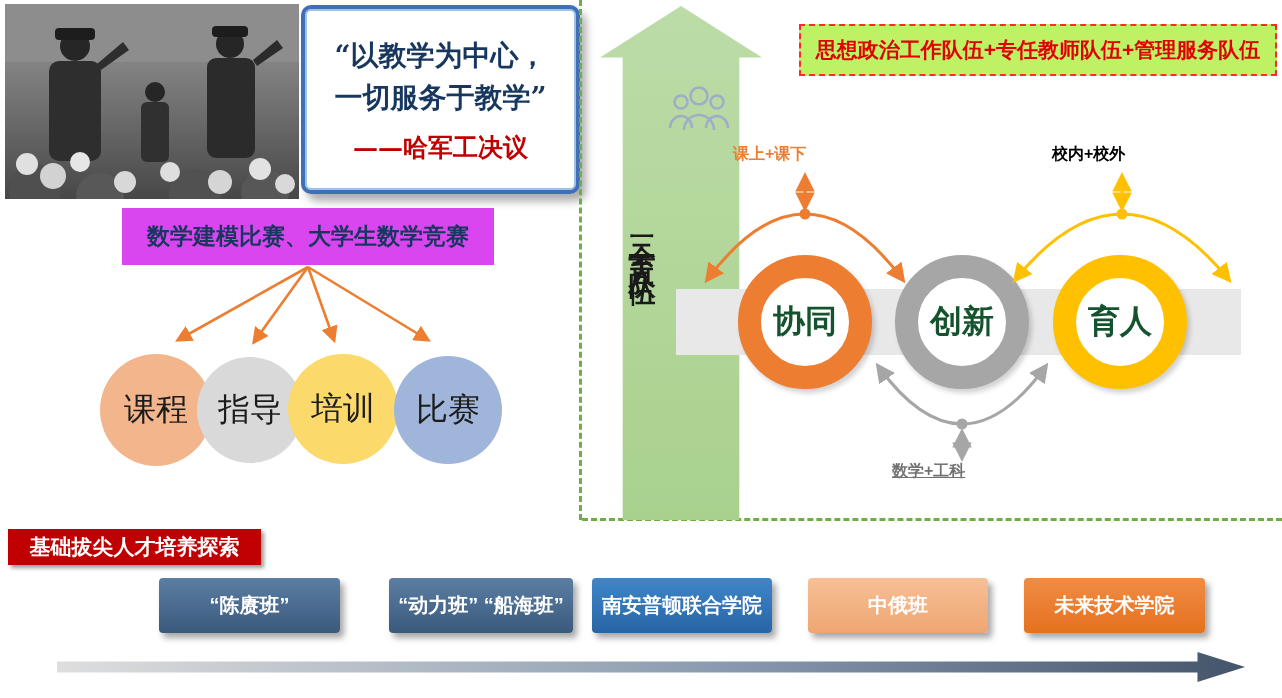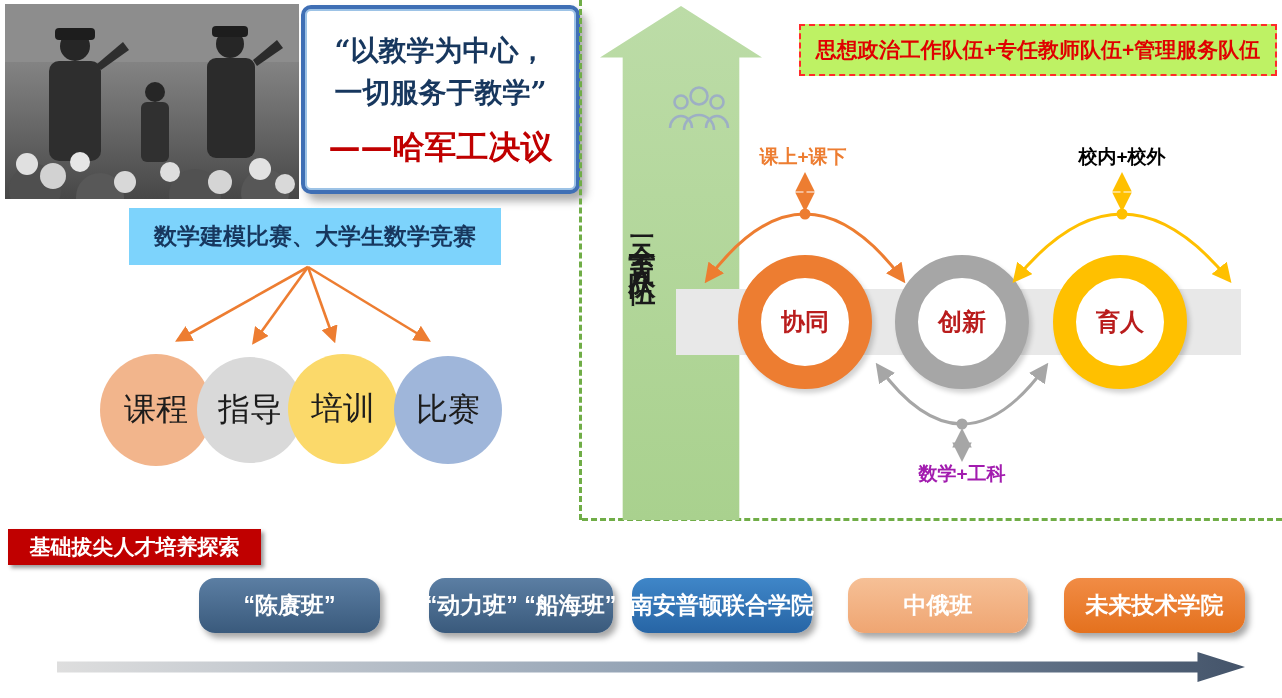--- a/index.html
+++ b/index.html
@@ -15,27 +15,27 @@
     background:#ffffff;border:4px solid #3f6fb5;border-radius:10px;
     box-shadow:inset 0 0 0 2px #9dc3e6, 6px 7px 9px rgba(70,70,70,.45);
     display:flex;flex-direction:column;justify-content:center;align-items:center;
   }
   .quote-line{
     font-family:"DejaVu Serif","Liberation Serif",serif;font-weight:bold;
     font-size:28px;color:#17375e;line-height:1.5;white-space:nowrap;
   }
   .quote-attr{
     font-family:"DejaVu Serif","Liberation Serif",serif;font-weight:bold;
-    font-size:32px;color:#c00000;margin-top:12px;white-space:nowrap;
+    font-size:25px;color:#c00000;margin-top:12px;white-space:nowrap;
   }
   
   .comp-box{
     position:absolute;left:122px;top:208px;width:372px;height:57px;
-    background:#7dd3fc;color:#17375e;font-weight:bold;font-size:23px;
-    display:flex;align-items:center;justify-content:center;white-space:nowrap;margin-left:7px;
+    background:#d946ef;color:#17375e;font-weight:bold;font-size:23px;
+    display:flex;align-items:center;justify-content:center;white-space:nowrap;
   }
   
   .circle{
     position:absolute;border-radius:50%;display:flex;align-items:center;justify-content:center;
     font-size:32px;color:#1c1c1c;
   }
   .c-1{left:100px;top:354px;width:112px;height:112px;background:#f2b58c;}
   .c-2{left:197px;top:357px;width:106px;height:106px;background:#d9d9d9;}
   .c-3{left:288px;top:354px;width:110px;height:110px;background:#fbd96a;}
   .c-4{left:394px;top:356px;width:108px;height:108px;background:#9fb6da;}
@@ -63,39 +63,39 @@
   .team-box{
     position:absolute;left:799px;top:24px;width:478px;height:52px;box-sizing:border-box;
     background:#bef264;border:2px dashed #ff2a2a;color:#e00000;font-weight:bold;font-size:21px;
     display:flex;align-items:center;justify-content:center;white-space:nowrap;
   }
   
   .gray-band{position:absolute;left:676px;top:289px;width:565px;height:66px;background:#e8e8e8;}
   .donut{
     position:absolute;top:255px;width:134px;height:134px;border-radius:50%;box-sizing:border-box;
     background:#ffffff;display:flex;align-items:center;justify-content:center;
-    font-weight:bold;font-size:24px;color:#b91c1c;
+    font-weight:bold;font-size:32px;color:#14532d;
     box-shadow:3px 4px 5px rgba(0,0,0,.18);
   }
   .d-1{left:738px;border:23px solid #ed7d31;}
   .d-2{left:895px;border:23px solid #a6a6a6;}
   .d-3{left:1053px;border:23px solid #ffc000;}
   .pair-label{
-    position:absolute;width:140px;text-align:center;font-weight:bold;font-size:19px;white-space:nowrap;
+    position:absolute;width:140px;font-weight:bold;font-size:16px;white-space:nowrap;
   }
   .lab-orange{left:733px;top:144px;color:#ed7d31;}
   .lab-yellow{left:1052px;top:144px;color:#000000;}
-  .lab-gray{left:892px;top:461px;color:#a21caf;}
+  .lab-gray{left:892px;top:461px;color:#737373;text-decoration:underline;}
   
   .overlay{position:absolute;left:0;top:0;width:1282px;height:698px;pointer-events:none;}
   
   .program{
-    position:absolute;top:578px;height:55px;border-radius:16px;color:#ffffff;font-weight:bold;
-    font-size:23px;display:flex;align-items:center;justify-content:center;
-    box-shadow:4px 5px 6px rgba(0,0,0,.35);white-space:nowrap;margin-left:40px;
+    position:absolute;top:578px;height:55px;border-radius:4px;color:#ffffff;font-weight:bold;
+    font-size:20px;display:flex;align-items:center;justify-content:center;
+    box-shadow:4px 5px 6px rgba(0,0,0,.35);white-space:nowrap;
   }
   .p-1{left:159px;width:181px;background:linear-gradient(180deg,#5b7ea3,#3a5a7c);}
   .p-2{left:389px;width:184px;background:linear-gradient(180deg,#5b7ea3,#3a5a7c);}
   .p-3{left:592px;width:180px;background:linear-gradient(180deg,#3f86c8,#2765a5);text-align:center;}
   .p-4{left:808px;width:180px;background:linear-gradient(180deg,#f6c096,#efa572);}
   .p-5{left:1024px;width:181px;background:linear-gradient(180deg,#f18c45,#e4711e);}
   
   .bottom-arrow{
     position:absolute;left:57px;top:652px;width:1188px;height:30px;
     background:linear-gradient(90deg,#dedede,#8b9cb0 55%,#44546a);

